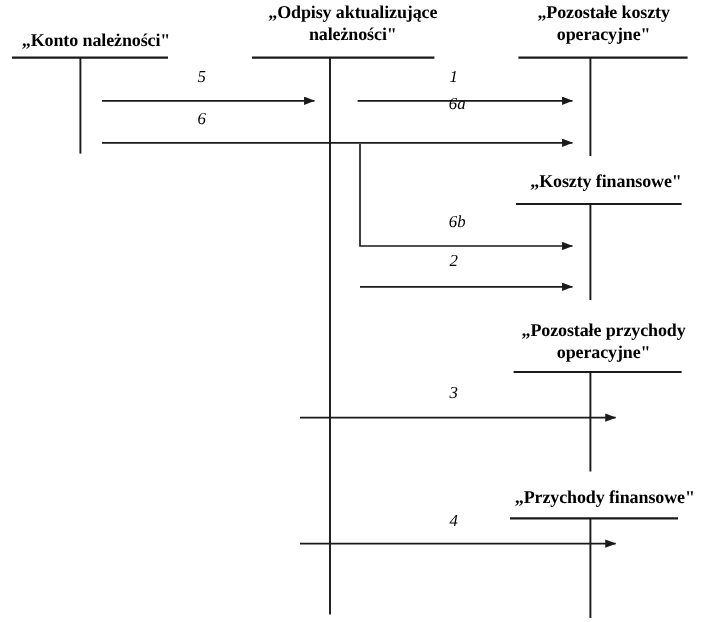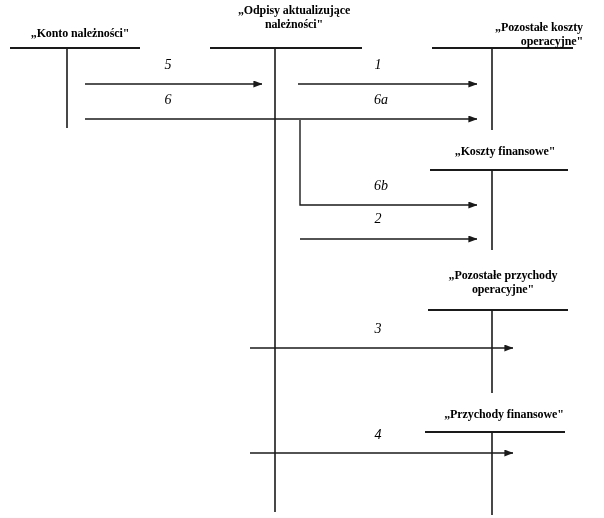--- a/index.html
+++ b/index.html
@@ -12,21 +12,21 @@
     width: 604px;
     height: 518px;
     background: #ffffff;
     font-family: "Liberation Serif", "DejaVu Serif", serif;
     overflow: hidden;
   }
   .acct-title {
     position: absolute;
     text-align: center;
     font-family: "Liberation Serif", "DejaVu Serif", serif;
-    font-size: 12px;
+    font-size: 15px;
     font-weight: bold;
     color: #000000;
     line-height: 1.18;
     white-space: pre-line;
     letter-spacing: -0.1px;
   }
   .flow-label {
     position: absolute;
     font-family: "Liberation Serif", "DejaVu Serif", serif;
     font-size: 14px;
@@ -103,37 +103,37 @@
     <line x1="250" y1="348" x2="513" y2="348" stroke-width="1.4" marker-end="url(#arrowhead)"></line>
 
     <line x1="250" y1="453" x2="513" y2="453" stroke-width="1.4" marker-end="url(#arrowhead)"></line>
   </svg>
 
   <div class="acct-title" style="left:10px; top:26px; width:140px;">„Konto należności"</div>
 
   <div class="acct-title" style="left:204px; top:3px; width:180px;">„Odpisy aktualizujące
 należności"</div>
 
-  <div class="acct-title" style="left:423px; top:20px; width:160px;text-align:right;">„Pozostałe koszty
+  <div class="acct-title" style="left:423px; top:3px; width:160px;">„Pozostałe koszty
 operacyjne"</div>
 
   <div class="acct-title" style="left:420px; top:144px; width:170px;">„Koszty finansowe"</div>
 
   <div class="acct-title" style="left:417px; top:268px; width:172px;">„Pozostałe przychody
 operacyjne"</div>
 
   <div class="acct-title" style="left:414px; top:407px; width:180px;">„Przychody finansowe"</div>
 
   <div class="flow-label" style="left:154px; top:57px; width:28px;">5</div>
 
   <div class="flow-label" style="left:364px; top:57px; width:28px;">1</div>
 
   <div class="flow-label" style="left:154px; top:92px; width:28px;">6</div>
 
-  <div class="flow-label" style="left:366px; top:92px; width:30px;">6a</div>
+  <div class="flow-label" style="left:366px; top:80px; width:30px;">6a</div>
 
   <div class="flow-label" style="left:366px; top:178px; width:30px;font-family:Liberation Serif, serif;">6b</div>
 
   <div class="flow-label" style="left:364px; top:211px; width:28px;">2</div>
 
   <div class="flow-label" style="left:364px; top:321px; width:28px;">3</div>
 
   <div class="flow-label" style="left:364px; top:427px; width:28px;">4</div>
 
 </div>

